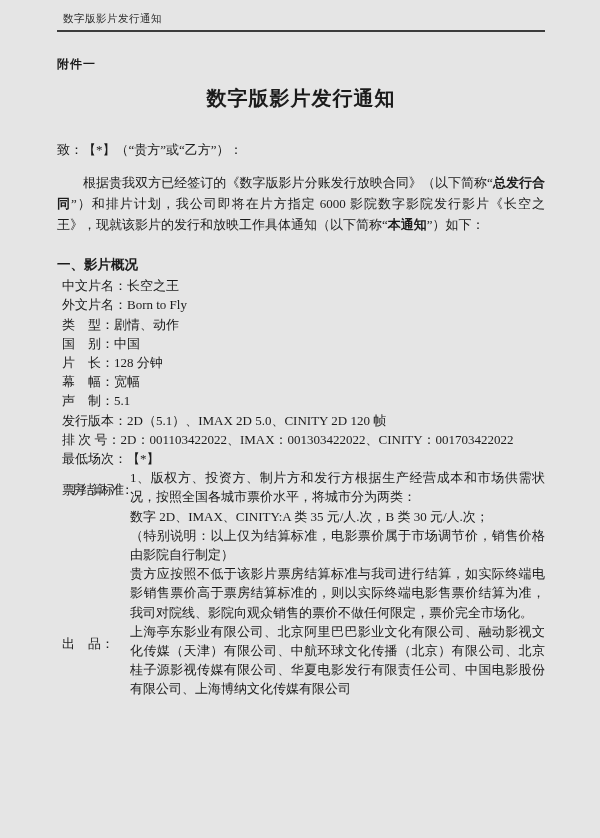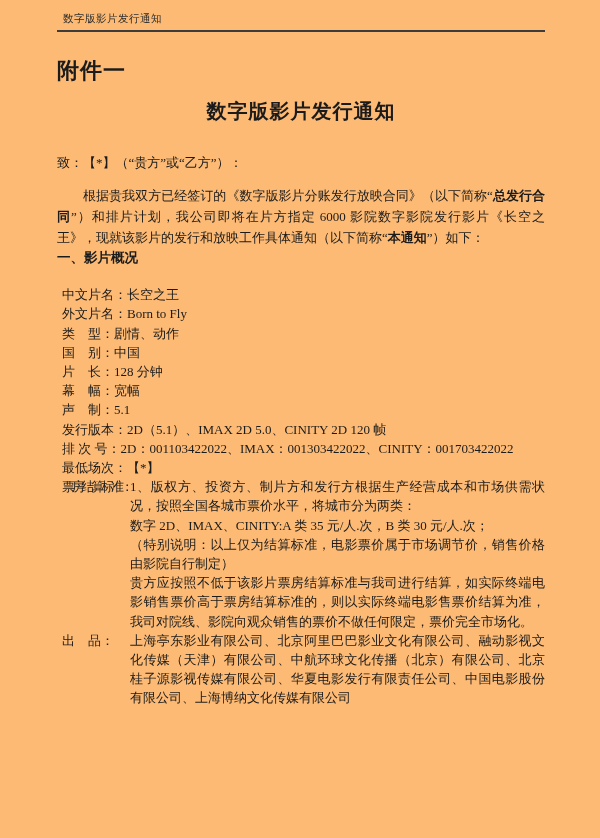--- a/index.html
+++ b/index.html
@@ -1,42 +1,42 @@
 <!DOCTYPE html>
 <html><head>
 <meta charset="utf-8">
 <style>
   html,body { margin:0; padding:0; background:#ffffff; }
   .page {
     width:600px; height:838px; position:relative; overflow:hidden;
-    background:#fdba74; color:#1b1b1b;
+    background:#e5e5e5; color:#1b1b1b;
     font-family:"Liberation Serif","DejaVu Serif",serif;
     font-size:13px;
   }
   .inner { padding:12px 55px 0 57px; }
 
   .running-header { font-size:10.5px; color:#2e2e2e; padding-left:6px; letter-spacing:0.5px; }
   .header-rule { border:0; border-bottom:2px solid #3c3c3c; margin:4px 0 0 0; }
 
-  .attachment { margin-top:24px; font-size:22px; font-weight:bold; letter-spacing:1px; }
+  .attachment { margin-top:24px; font-size:12px; font-weight:bold; letter-spacing:1px; }
   .doc-title { margin-top:12px; text-align:center; font-size:20px; font-weight:bold; letter-spacing:1px; }
 
   .to-line { margin-top:28px; line-height:19px; }
 
   .intro { margin-top:13px; line-height:21px; text-indent:2em; text-align:justify; }
   .intro b { font-weight:bold; }
 
-  .sec-heading { font-weight:bold; font-size:13.5px; line-height:19.2px; }
+  .sec-heading { margin-top:20px; font-weight:bold; font-size:13.5px; line-height:19.2px; }
 
-  .info { margin-top:18px; padding-left:5px; line-height:19.2px; }
+  .info { margin-top:2px; padding-left:5px; line-height:19.2px; }
   .row { text-align:left; }
   .row .lbl { white-space:pre; }
 
   .hang { position:relative; padding-left:68px; text-align:justify; }
-  .hang .hl { position:absolute; left:0; top:0; white-space:pre; }
+  .hang .hl { position:absolute; left:0; top:12px; white-space:pre; }
   .hang.tight .hl { letter-spacing:-3.2px; }
 </style>
 </head>
 <body>
 
 <div class="page">
   <div class="inner">
 
     <div class="running-header">数字版影片发行通知</div>
     <hr class="header-rule">

